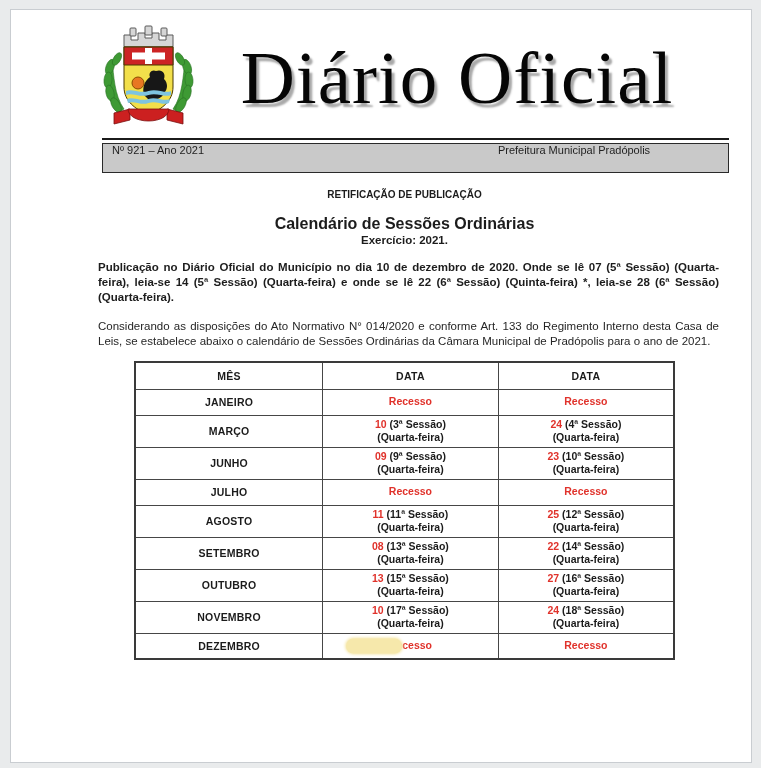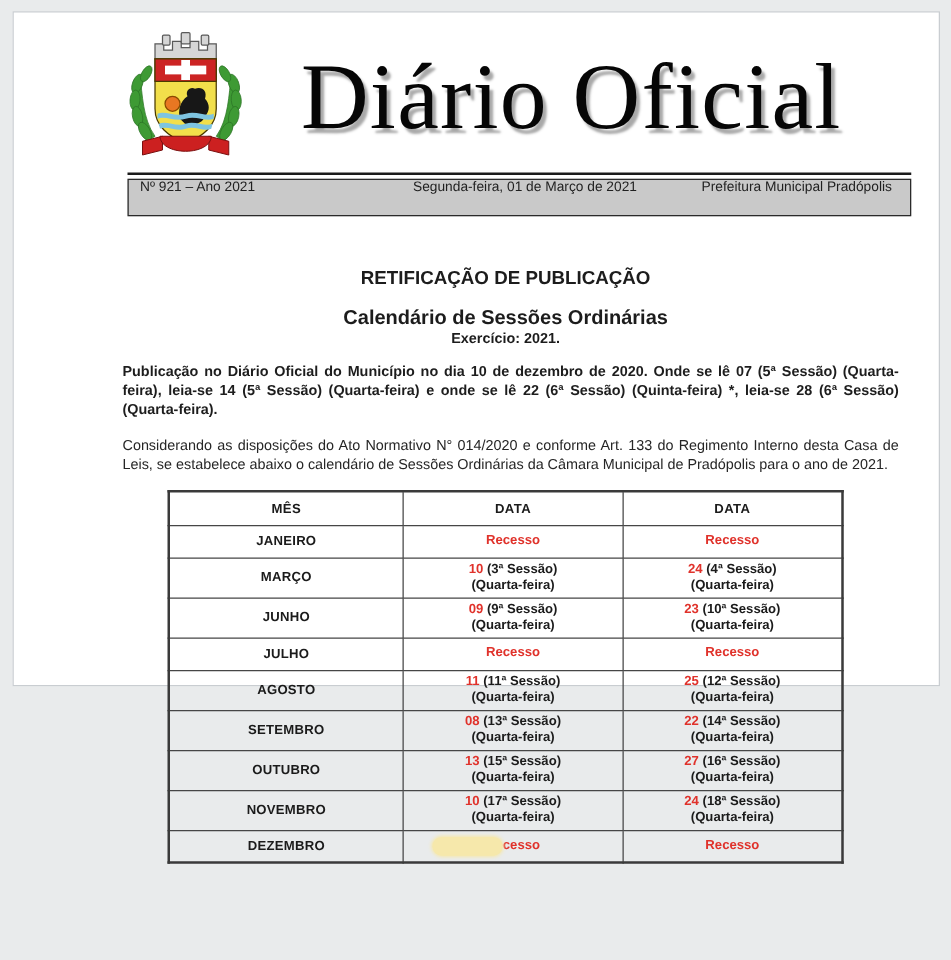--- a/index.html
+++ b/index.html
@@ -9,21 +9,21 @@
     --ink:#1c1c1c;
   }
   *{margin:0;padding:0;box-sizing:border-box;}
   html,body{width:761px;height:768px;overflow:hidden;}
   body{
     background:#e9ebec;
     font-family:"Liberation Sans","DejaVu Sans",sans-serif;
     position:relative;
   }
   .page{
-    position:absolute;left:10px;top:9px;width:742px;height:540px;
+    position:absolute;left:10px;top:9px;width:742px;height:754px;
     background:#ffffff;border:1px solid #c9cdd1;padding-left:47px;
   }
   
   .masthead{
     display:flex;align-items:center;
     padding:14px 28px 4px 42px;height:124px;
   }
   .crest{width:97px;height:104px;flex:0 0 auto;}
   .mast-title{
     flex:1;text-align:center;
@@ -42,21 +42,21 @@
     background:var(--bar-gray);
     border:1px solid #2a2a2a;
     display:flex;align-items:flex-start;
     font-size:11px;color:#1f1f1f;
   }
   .infobar .zone{flex:1;}
   .zone.left{text-align:left;padding-left:9px;}
   .zone.mid{text-align:center;flex:1.4;}
   .zone.right{text-align:center;}
   
-  .h1{margin-top:41px;text-align:center;font-weight:bold;font-size:15px;color:var(--ink);}
+  .h1{margin-top:16px;text-align:center;font-weight:bold;font-size:10px;color:var(--ink);}
   .h2{margin-top:15px;text-align:center;font-weight:bold;font-size:16px;color:var(--ink);}
   .h3{margin-top:1px;text-align:center;font-weight:bold;font-size:11.5px;color:var(--ink);}
   
   .para{
     margin:14px 32px 0 40px;
     font-size:11.5px;line-height:15px;color:#262626;
     text-align:justify;
   }
   .para.bold{font-weight:bold;color:#1d1d1d;}
   
@@ -137,21 +137,20 @@
         <path d="M83,88 L67,84 L67,95 L83,99 Z"></path>
         <path d="M28,84 L69,84 C69,91 60,96 48.5,96 C37,96 28,91 28,84 Z"></path>
       </g>
     </svg>
     <div class="mast-title">Diário Oficial</div>
   </div>
 
   <div class="rule"></div>
   <div class="infobar">
     <span class="zone left">Nº 921 – Ano 2021</span>
-    <span class="zone mid">Segunda-feira, 01 de Março de 2021</span>
     <span class="zone right">Prefeitura Municipal Pradópolis</span>
   </div>
 
   <div class="h1">RETIFICAÇÃO DE PUBLICAÇÃO</div>
   <div class="h2">Calendário de Sessões Ordinárias</div>
   <div class="h3">Exercício: 2021.</div>
 
   <p class="para bold">Publicação no Diário Oficial do Município no dia 10 de dezembro de 2020. Onde se lê 07 (5ª Sessão) (Quarta-feira), leia-se 14 (5ª Sessão) (Quarta-feira) e onde se lê 22 (6ª Sessão) (Quinta-feira) *, leia-se 28 (6ª Sessão) (Quarta-feira).</p>
   <p class="para">Considerando as disposições do Ato Normativo N° 014/2020 e conforme Art. 133 do Regimento Interno desta Casa de Leis, se estabelece abaixo o calendário de Sessões Ordinárias da Câmara Municipal de Pradópolis para o ano de 2021.</p>
 

